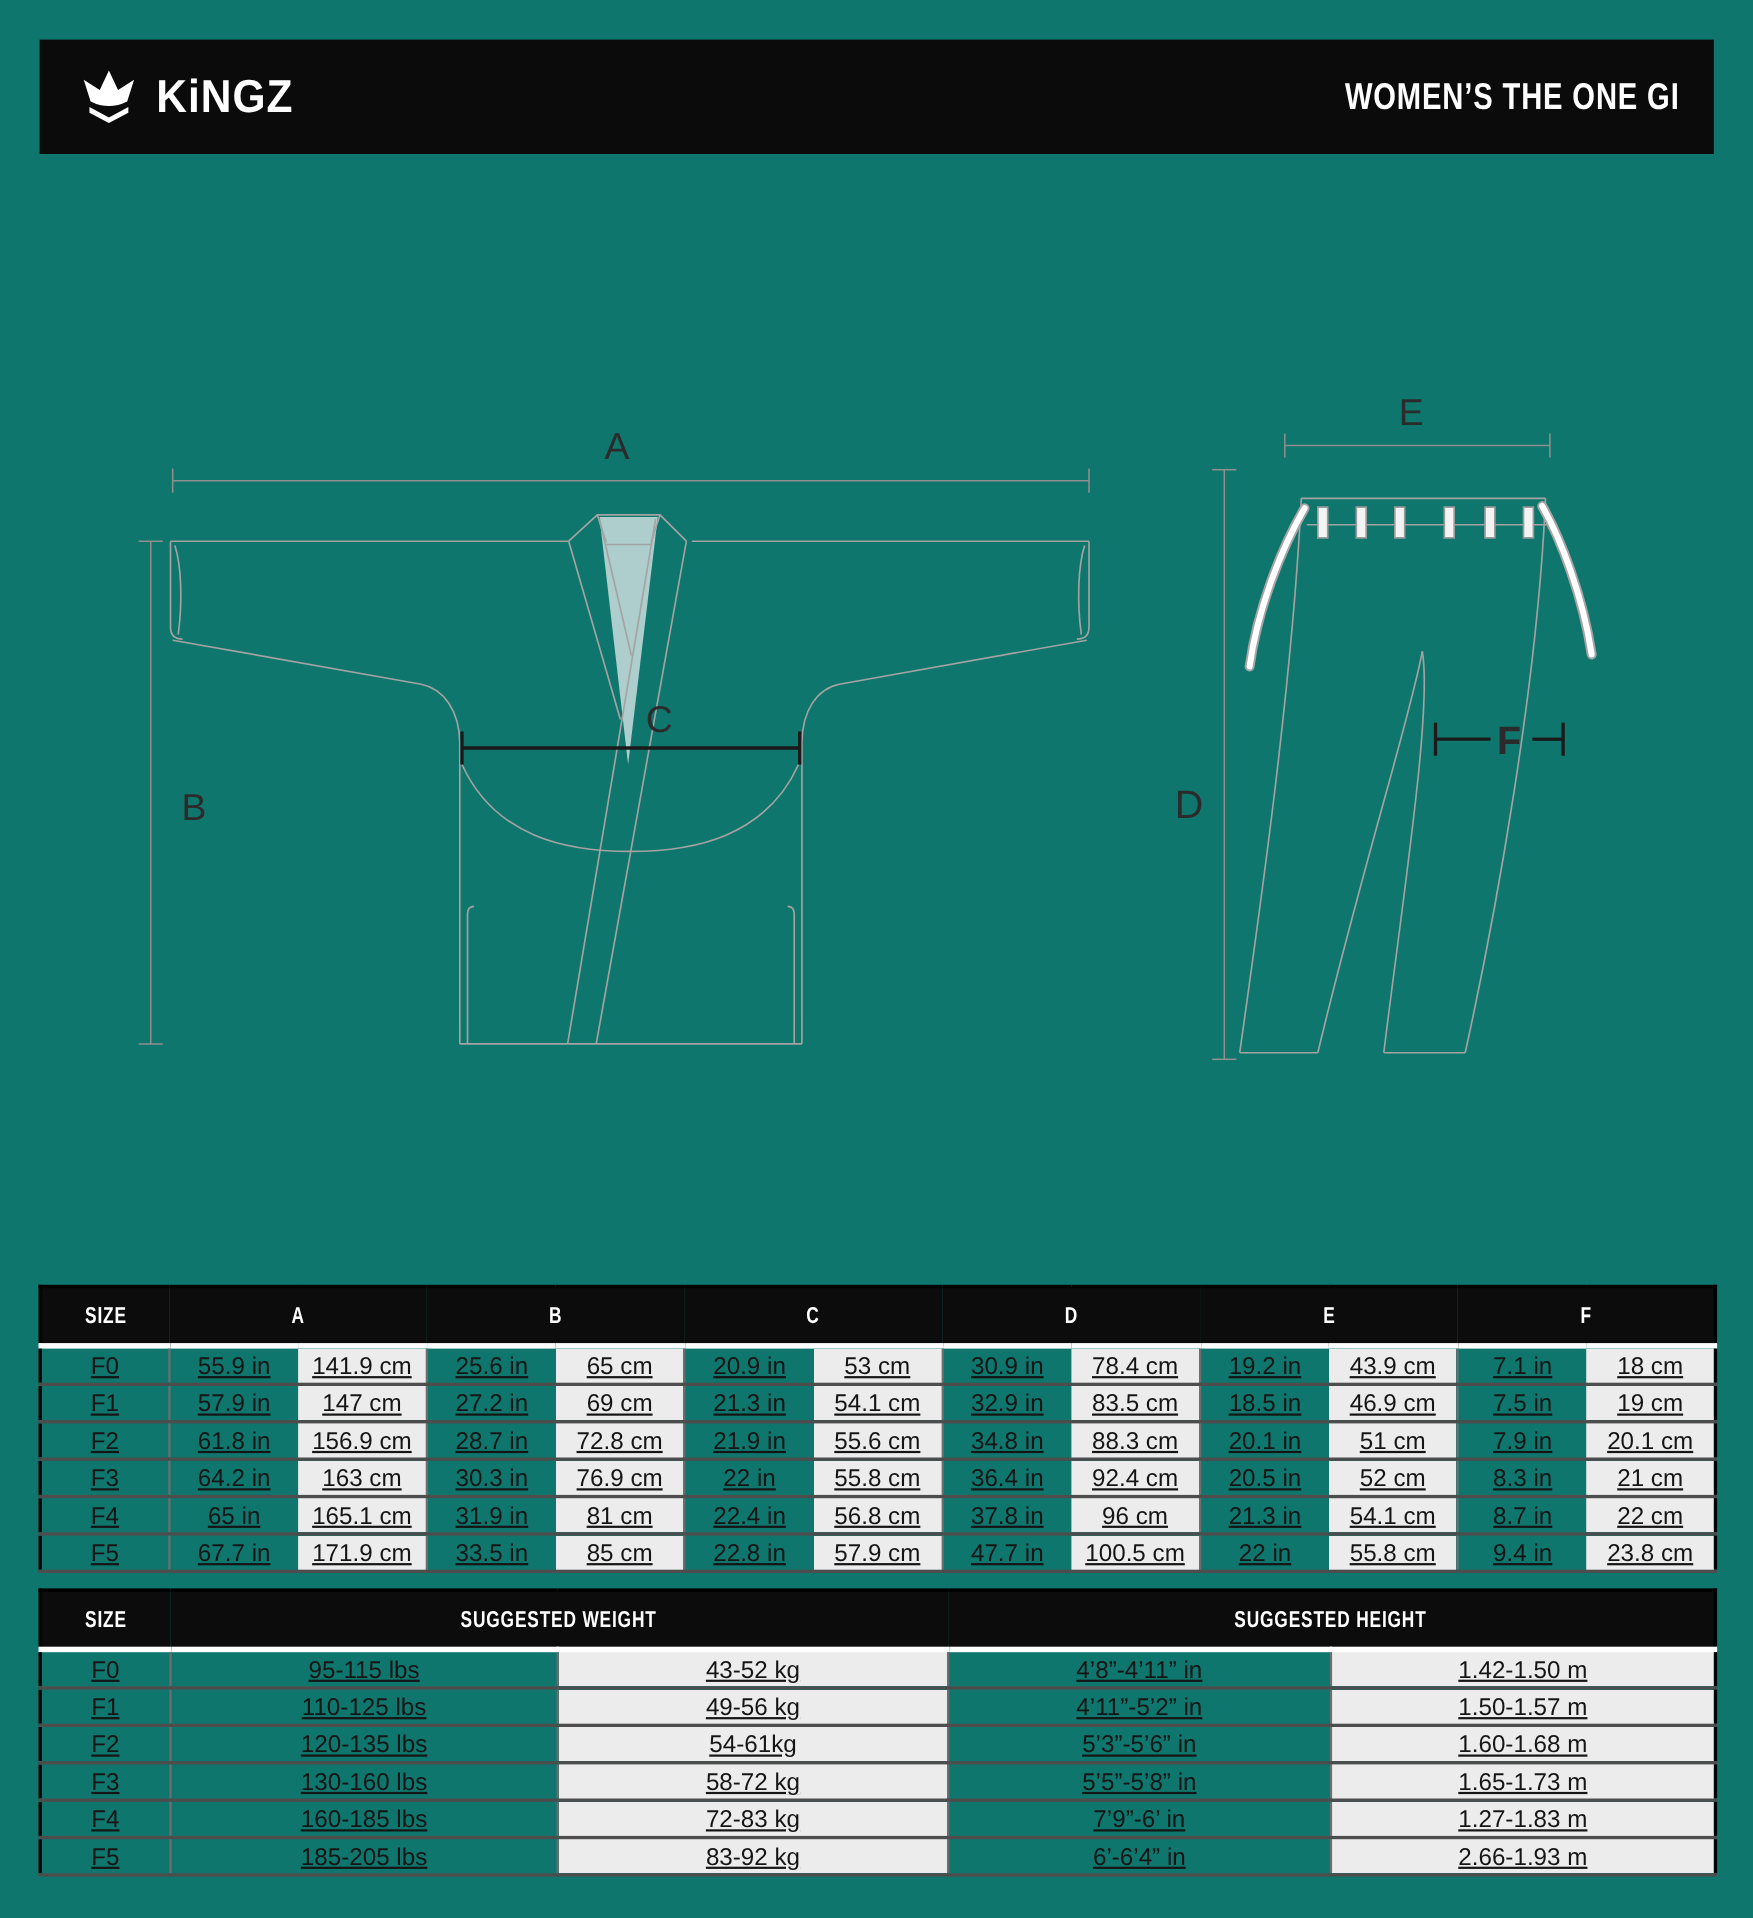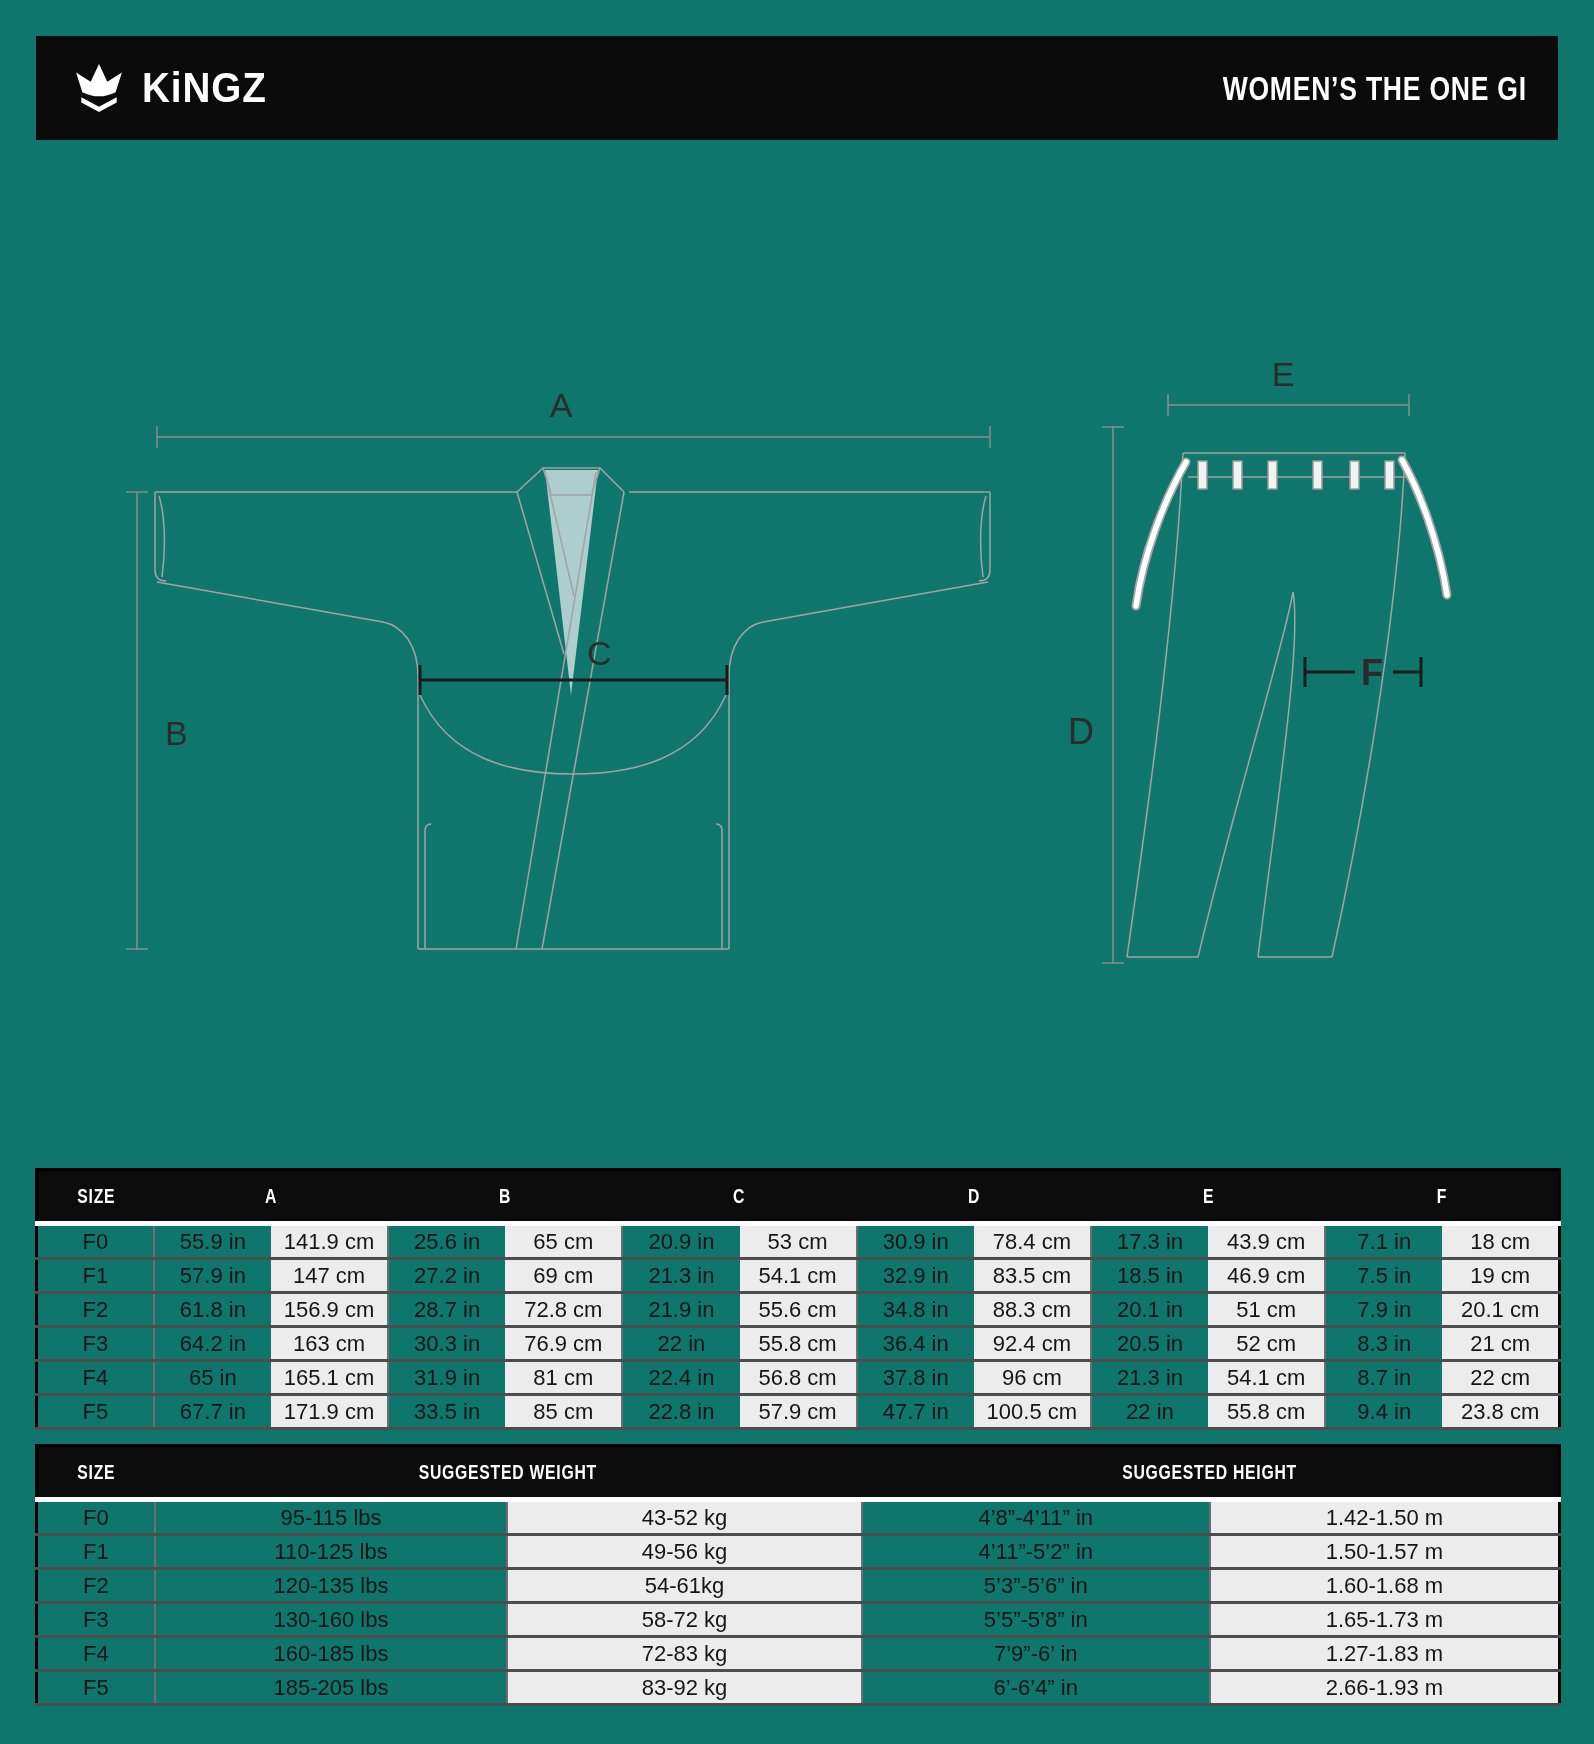--- a/index.html
+++ b/index.html
@@ -25,21 +25,21 @@
   table{border-collapse:collapse;table-layout:fixed;position:absolute;left:35px;width:1526px;
         font-size:22px;text-align:center;}
   #size-table{top:1168px;}
   #fit-table{top:1444px;}
   th{background:#0c0c0c;color:#fff;height:50px;border-bottom:5px solid #fff;padding:0;}
   th .cond{display:inline-block;transform:scaleX(.75);font-size:21px;letter-spacing:1px;}
   td{height:31px;padding:0 4px;border-top:3px solid #4d4d4d;border-bottom:3px solid #4d4d4d;
      white-space:nowrap;overflow:hidden;}
   td.vline{border-left:2px solid #6e6e6e;}
   td.shade{background:#ececec;}
-  #size-table,#fit-table{border:3px solid #000;}
+  #size-table,#fit-table{border:3px solid #000;text-decoration:underline;}
   tbody tr:first-child td{border-top:2px solid #7f1d1d;}
 </style>
 </head>
 <body>
 
 <div class="page">
 
   <div class="topbar">
     <div class="brand">
       <svg width="58" height="52" viewBox="0 0 100 100">
@@ -176,21 +176,21 @@
         <tr>
           <td>F0</td>
           <td class="vline">55.9 in</td>
           <td class="shade">141.9 cm</td>
           <td class="vline">25.6 in</td>
           <td class="shade">65 cm</td>
           <td class="vline">20.9 in</td>
           <td class="shade">53 cm</td>
           <td class="vline">30.9 in</td>
           <td class="shade">78.4 cm</td>
-          <td class="vline">17.3 in</td>
+          <td class="vline">19.2 in</td>
           <td class="shade">43.9 cm</td>
           <td class="vline">7.1 in</td>
           <td class="shade">18 cm</td>
         </tr>
         <tr>
           <td>F1</td>
           <td class="vline">57.9 in</td>
           <td class="shade">147 cm</td>
           <td class="vline">27.2 in</td>
           <td class="shade">69 cm</td>

